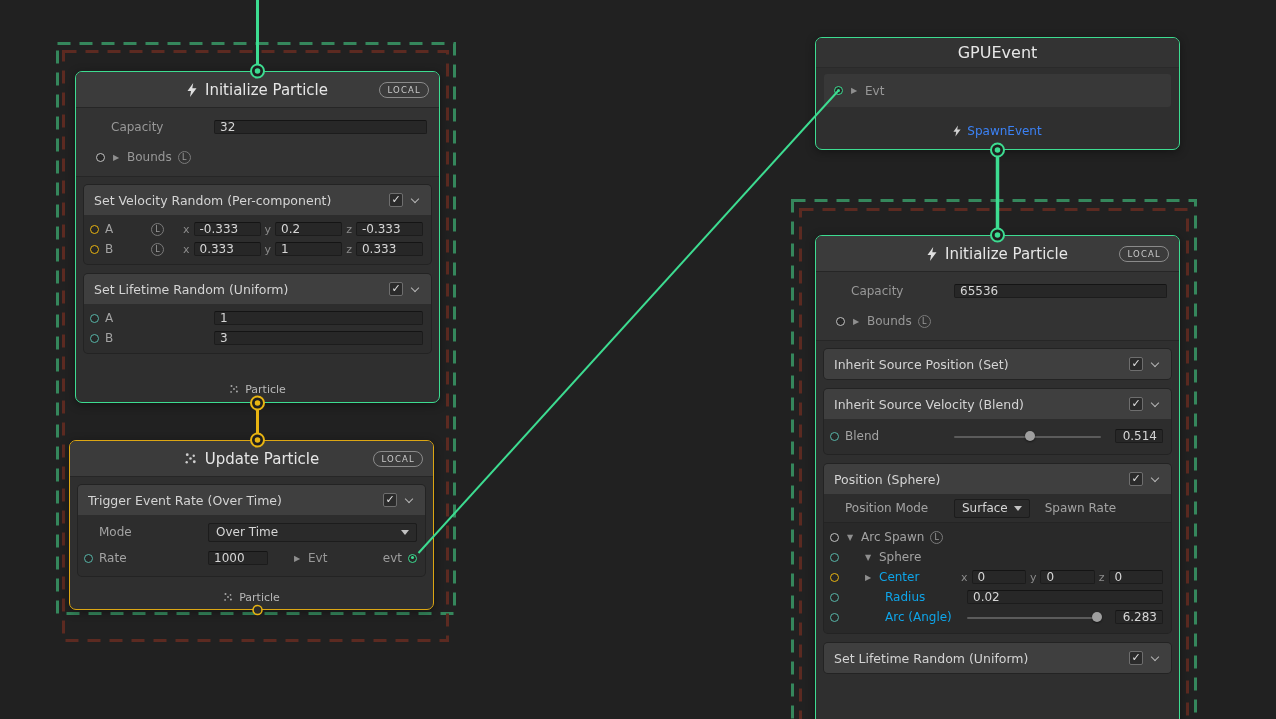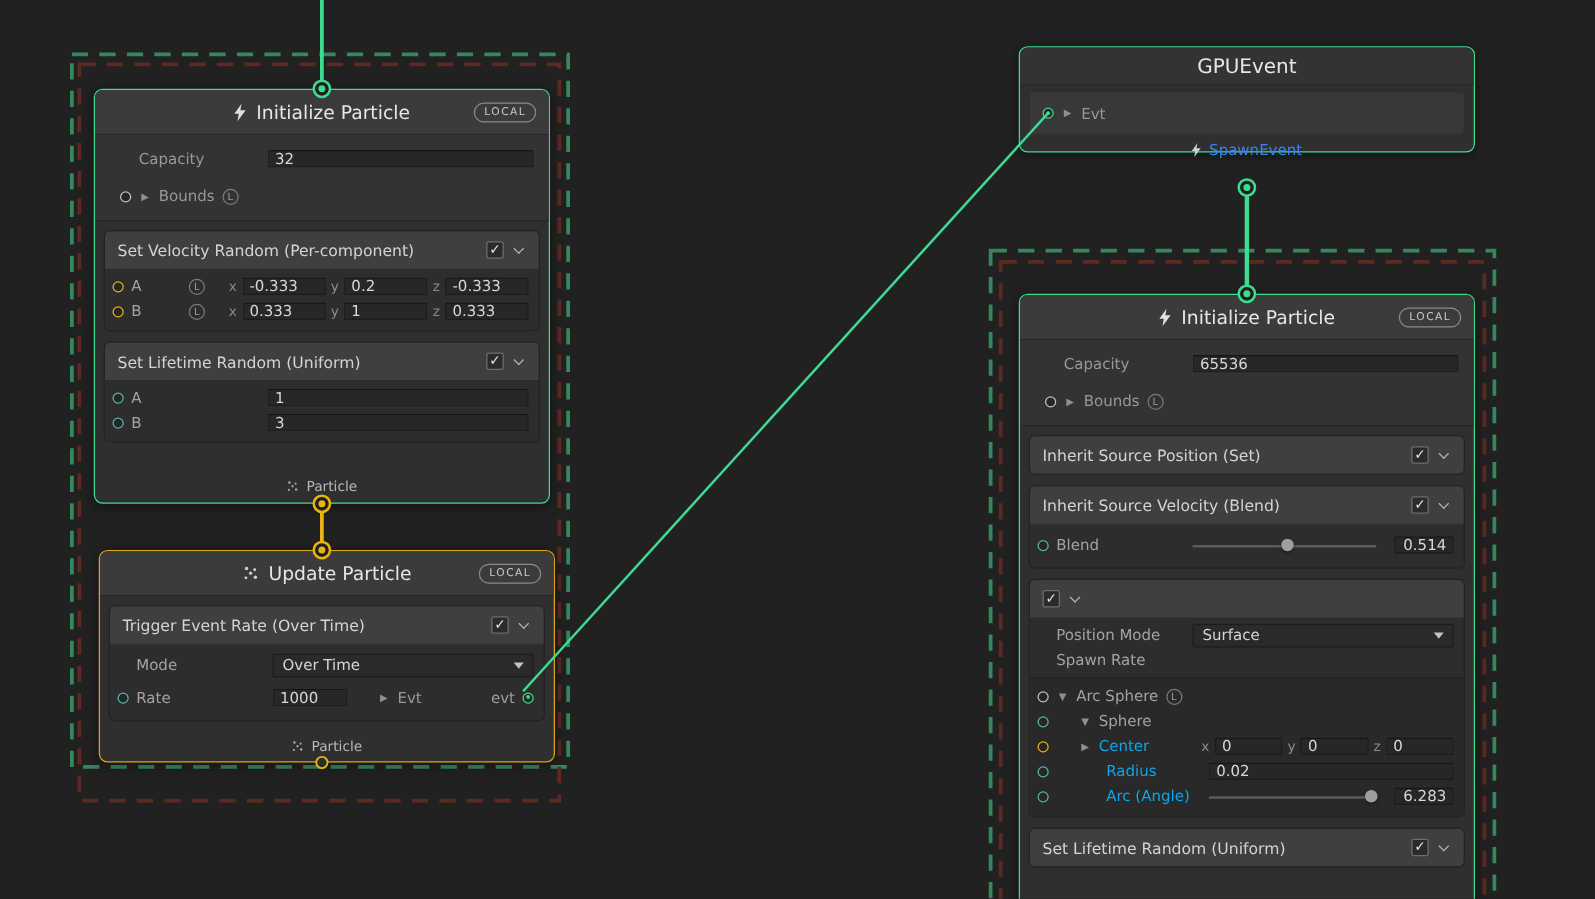--- a/index.html
+++ b/index.html
@@ -42,21 +42,21 @@
 
   .settings { background:#333333; border-bottom:1px solid #262626; padding:6px 0; display:flex; flex-direction:column; gap:4px; }
   .srow { height:26px; display:flex; align-items:center; padding:0 12px 0 20px; gap:6px; }
 
   .blocks { flex:1 1 auto; display:flex; flex-direction:column; gap:10px; padding:8px; }
   .block { border-radius:4px; overflow:hidden; background:#2d2d2d; box-shadow:0 0 0 1px #232323; }
   .block-header { height:30px; background:#3f3f3f; display:flex; align-items:center; gap:9px; padding:0 9px 0 10px; }
   .block-title { flex:1 1 auto; color:#d4d4d4; font-size:12.5px; white-space:nowrap; overflow:hidden; }
   .block-body { padding:4px 8px 5px 6px; display:flex; flex-direction:column; }
   .block-body.nopad { padding:0; }
-  .sec1 { padding:4px 8px 4px 6px; display:flex; flex-direction:column; }
+  .sec1 { padding:4px 8px 4px 6px; display:flex; }
   .sec2 { background:#292929; border-top:1px solid #242424; padding:4px 8px 6px 6px; display:flex; flex-direction:column; }
   .brow { height:20px; display:flex; align-items:center; gap:6px; }
   .brow.tall { height:26px; }
 
   .rl { color:#a3a3a3; font-size:12px; white-space:nowrap; }
   .sl { color:#989898; font-size:12px; white-space:nowrap; }
   .axis { color:#8b8b8b; font-size:11px; }
 
   .lbox { flex:0 0 103px; display:flex; align-items:center; gap:6px; min-width:0; }
   .lbox.small { flex-basis:97px; }
@@ -235,21 +235,21 @@
         <circle cx="3" cy="2.5" r="1.2"></circle>
         <circle cx="9" cy="3.5" r="1"></circle>
         <circle cx="6" cy="6" r="1.1"></circle>
         <circle cx="2.5" cy="9.5" r="1"></circle>
         <circle cx="9.5" cy="9" r="1.2"></circle>
       </svg>
     <span>Particle</span>
   </div>
 </div>
 
-<div class="node orange" style="left:79px; top:440px; width:365px; height:170px;">
+<div class="node orange" style="left:69px; top:440px; width:365px; height:170px;">
   <div class="node-title">
     <svg class="particle-icon" viewBox="0 0 12 12">
         <circle cx="3" cy="2.5" r="1.3"></circle>
         <circle cx="9" cy="3.5" r="1.1"></circle>
         <circle cx="6" cy="6" r="1.2"></circle>
         <circle cx="2.5" cy="9.5" r="1.1"></circle>
         <circle cx="9.5" cy="9" r="1.3"></circle>
       </svg>
     <span class="title-text">Update Particle</span>
     <span class="badge">LOCAL</span>
@@ -293,21 +293,21 @@
         <circle cx="3" cy="2.5" r="1.2"></circle>
         <circle cx="9" cy="3.5" r="1"></circle>
         <circle cx="6" cy="6" r="1.1"></circle>
         <circle cx="2.5" cy="9.5" r="1"></circle>
         <circle cx="9.5" cy="9" r="1.2"></circle>
       </svg>
     <span>Particle</span>
   </div>
 </div>
 
-<div class="node" style="left:815px; top:37px; width:365px; height:85px;">
+<div class="node" style="left:815px; top:37px; width:365px; height:113px;">
   <div class="node-title slim" style="background:#333333;border-bottom:1px solid #2a2a2a;">
     <span class="title-text" style="font-size:16px">GPUEvent</span>
   </div>
   <div class="event-row">
     <span class="port green connected"></span>
     <span class="fold">▶</span>
     <span class="sl">Evt</span>
   </div>
   <div class="node-footer" style="flex:1 1 auto;color:#3b82f6;font-size:12px;">
     <svg class="bolt small" viewBox="0 0 10 14">
@@ -363,20 +363,21 @@
           <div class="slider">
             <div class="track"></div>
             <div class="handle" style="left:calc(51.4% - 5px);"></div>
           </div>
           <input class="field val" value="0.514" style="">
         </div>
       </div>
     </div>
     <div class="block">
       <div class="block-header">
+        <span class="block-title">Position (Sphere)</span>
         <span class="checkbox">✓</span>
         <span class="chev"></span>
       </div>
       <div class="block-body nopad">
         <div class="sec1">
           <div class="brow">
             <span class="port hiddenport"></span>
             <div class="lbox">
                 <span class="rl">Position Mode</span>
               </div>
@@ -389,21 +390,21 @@
             <span class="port hiddenport"></span>
             <div class="lbox">
                 <span class="rl">Spawn Rate</span>
               </div>
           </div>
         </div>
         <div class="sec2">
           <div class="brow">
             <span class="port white"></span>
             <span class="fold">▼</span>
-            <span class="rl">Arc Sphere</span>
+            <span class="rl">Arc Spawn</span>
             <span class="loc">L</span>
           </div>
           <div class="brow">
             <span class="port cyan"></span>
             <span class="sp12"></span>
             <span class="fold">▼</span>
             <span class="rl">Sphere</span>
           </div>
           <div class="brow">
             <span class="port yellow"></span>

